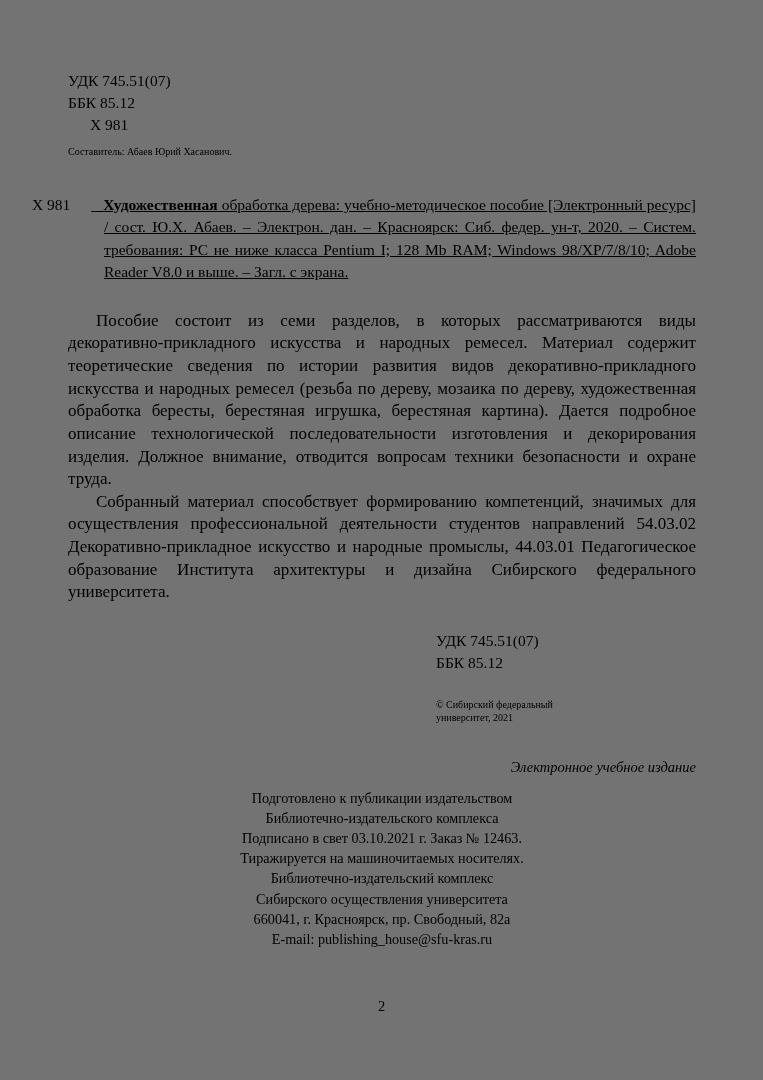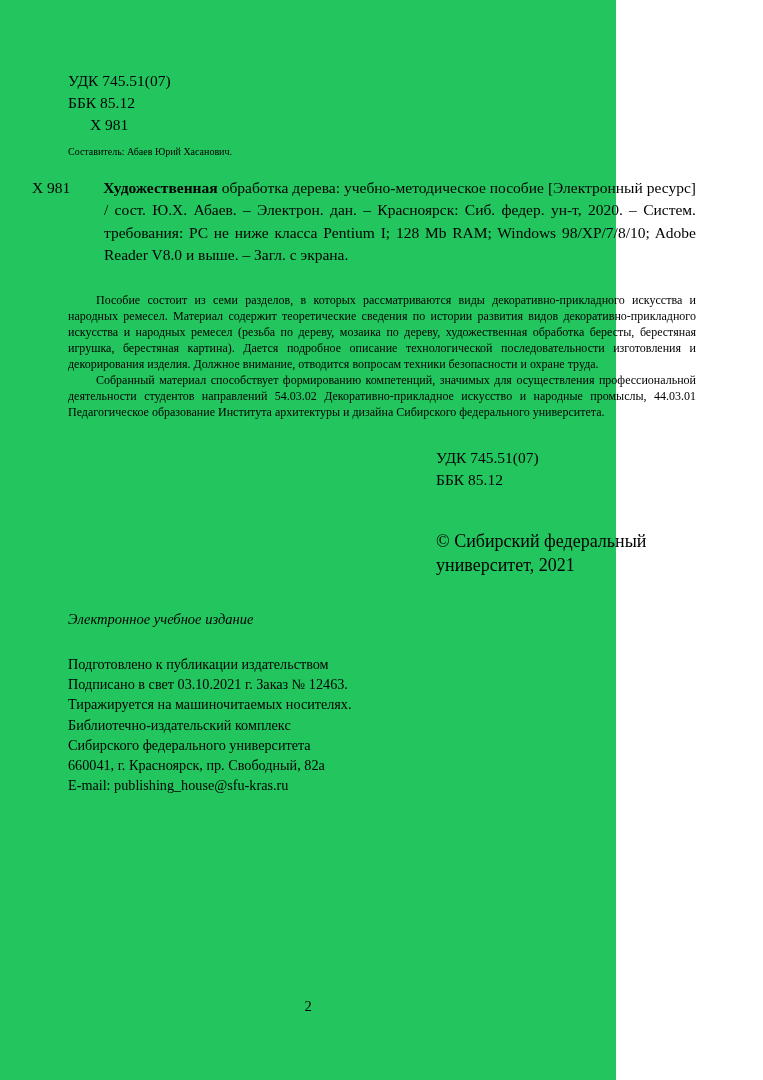--- a/index.html
+++ b/index.html
@@ -12,89 +12,91 @@
     height: 1080px;
     font-family: "Liberation Serif", serif;
     color: #000000;
     position: relative;
     overflow: hidden;
   }
   .page {
     position: absolute;
     left: 0;
     top: 0;
-    width: 616px;
+    width: 763px;
     height: 1080px;
-    background: #22c55e;
+    background: #737373;
   }
   .content {
     position: absolute;
     left: 68px;
     top: 70px;
     width: 628px;
   }
   .codes {
     font-size: 15.5px;
     line-height: 1.42;
   }
   .codes .line-indent {
     padding-left: 22px;
   }
   .compiler {
     margin-top: 10px;
     font-size: 10px;
   }
   .biblio {
-    margin-top: 20px;
+    margin-top: 37px;
     padding-left: 0px;
     font-size: 15.5px;
     line-height: 1.45;
     text-align: justify;
+    text-decoration: underline;
   }
   .biblio .hang {
     padding-left: 36px;
     text-indent: -36px;
   }
   .biblio .title-bold {
     font-weight: bold;
   }
   .biblio .idx {
     display: inline-block;
     min-width: 0;
   }
   .abstract {
     margin-top: 26px;
-    font-size: 12px;
+    font-size: 17px;
     line-height: 1.33;
     text-align: justify;
   }
   .abstract p {
     margin: 0;
     text-indent: 28px;
   }
   .codes-bottom {
     margin-top: 26px;
     margin-left: 368px;
     font-size: 15.5px;
     line-height: 1.42;
   }
   .copyright {
-    margin-top: 38px;
+    margin-top: 24px;
     margin-left: 368px;
-    font-size: 18px;
+    font-size: 10px;
     line-height: 1.35;
   }
   .ed-type {
     margin-top: 34px;
-    text-align: left;
+    text-align: right;
     font-style: italic;
     font-size: 14.5px;
   }
   .imprint {
-    margin-top: 26px;
+    margin-top: 12px;
+    text-align: center;
     font-size: 14.2px;
     line-height: 1.42;
   }
   .imprint div {
     white-space: nowrap;
   }
   .page-number {
     position: absolute;
     left: 0;
     right: 0;
@@ -136,24 +138,25 @@
 
     <div class="copyright">
       <div>© Сибирский федеральный</div>
       <div>университет, 2021</div>
     </div>
 
     <div class="ed-type">Электронное учебное издание</div>
 
     <div class="imprint">
       <div>Подготовлено к публикации издательством</div>
+      <div>Библиотечно-издательского комплекса</div>
       <div>Подписано в свет 03.10.2021 г. Заказ № 12463.</div>
       <div>Тиражируется на машиночитаемых носителях.</div>
       <div>Библиотечно-издательский комплекс</div>
-      <div>Сибирского федерального университета</div>
+      <div>Сибирского осуществления университета</div>
       <div>660041, г. Красноярск, пр. Свободный, 82а</div>
       <div>E-mail: publishing_house@sfu-kras.ru</div>
     </div>
 
   </div>
 
   <div class="page-number">2</div>
 </div>
 
 </body></html>

